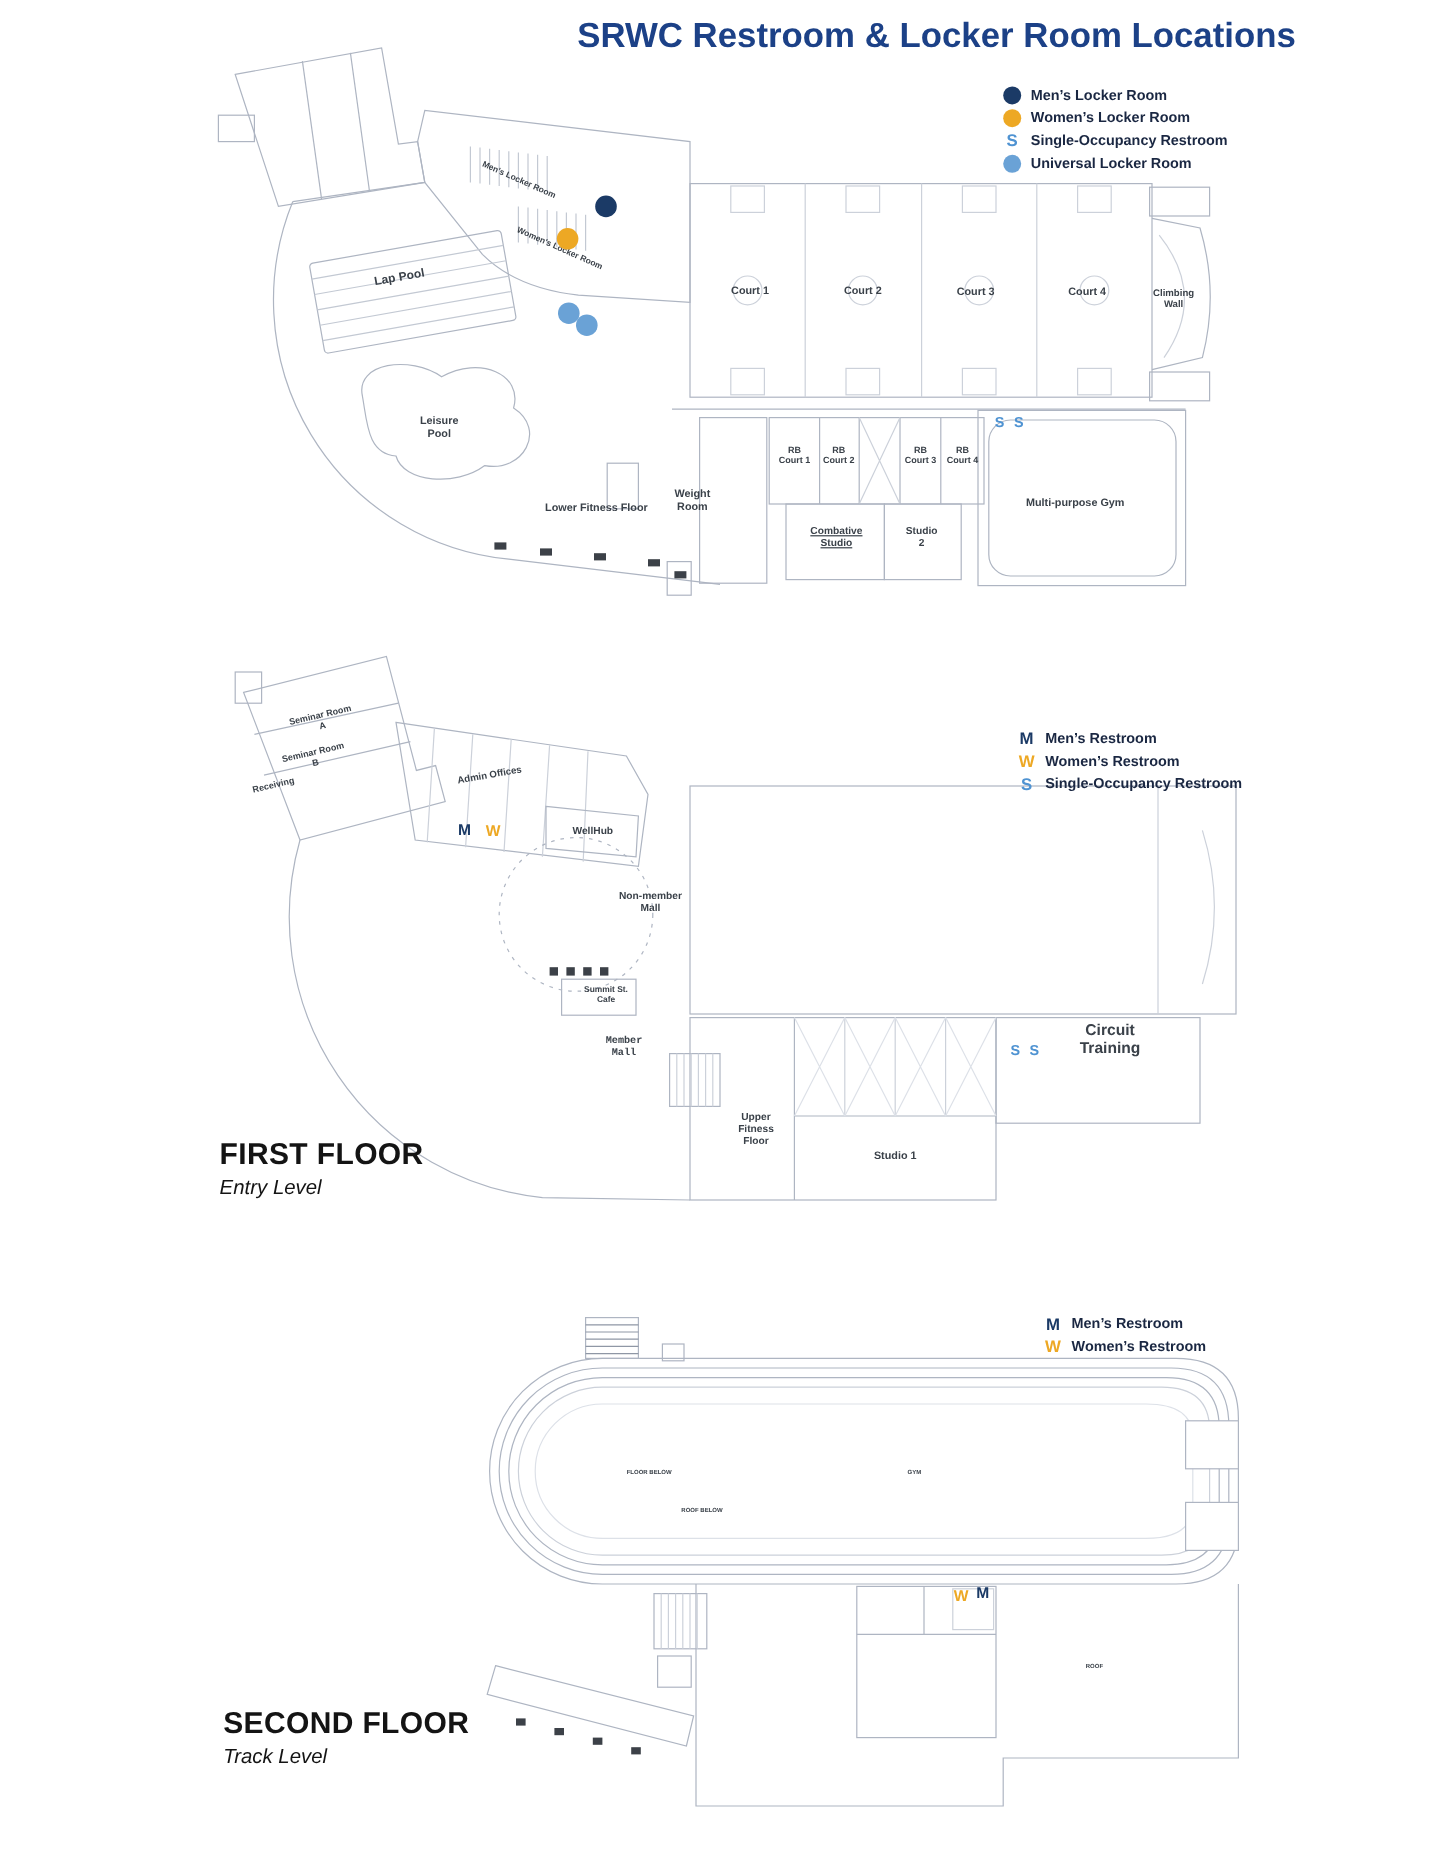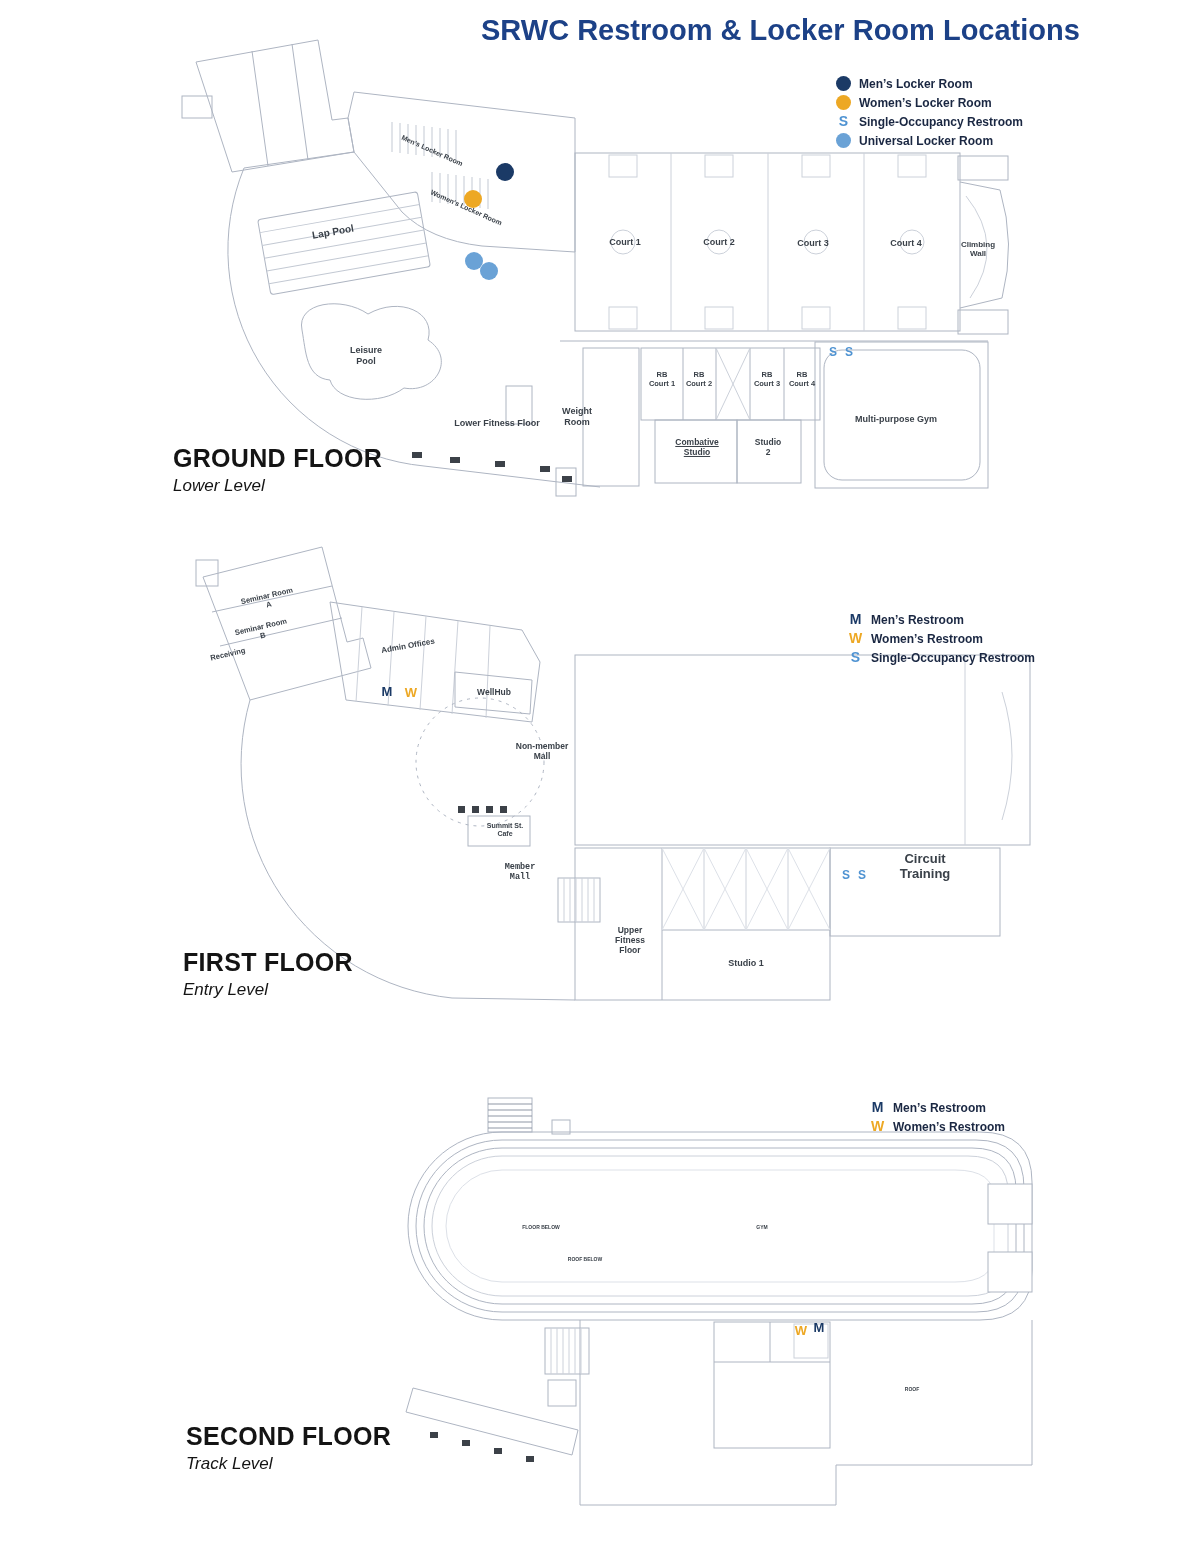--- a/index.html
+++ b/index.html
@@ -13,21 +13,21 @@
         white-space:pre-line;line-height:1.18;transform:translate(-50%,-50%);}
   .marker-dot{position:absolute;border-radius:50%;transform:translate(-50%,-50%);}
   .marker-letter{position:absolute;transform:translate(-50%,-50%);font-weight:800;line-height:1;}
   .floor-heading{position:absolute;}
   #fh-ground{left:173px;top:444px;}
   #fh-first{left:183px;top:948px;}
   #fh-second{left:186px;top:1422px;}
   .fh-title{font-size:25px;font-weight:800;color:#141414;letter-spacing:0.3px;}
   .fh-sub{font-size:17px;font-style:italic;color:#141414;margin-top:3px;}
   .legend{position:absolute;}
-  .legend-row{display:flex;align-items:flex-end;gap:8px;height:19px;}
+  .legend-row{display:flex;align-items:flex-start;gap:8px;height:19px;}
   .legend-dot{width:15px;height:15px;border-radius:50%;flex:0 0 15px;}
   .legend-letter{width:15px;flex:0 0 15px;text-align:center;font-weight:800;font-size:14px;line-height:15px;}
   .legend-label{font-size:12px;font-weight:700;color:#1a2742;white-space:nowrap;}
 </style>
 </head>
 <body>
 
 <div class="page">
 
   <h1 class="page-title">SRWC Restroom &amp; Locker Room Locations</h1>
@@ -251,24 +251,20 @@
       <div class="legend-row">
         <span class="legend-letter" style="color: rgb(27, 58, 102);">M</span>
         <span class="legend-label">Men’s Restroom</span>
       </div>
       <div class="legend-row">
         <span class="legend-letter" style="color: rgb(237, 168, 36);">W</span>
         <span class="legend-label">Women’s Restroom</span>
       </div>
     </div>
 
-  <div class="floor-heading" id="fh-ground">
-    <div class="fh-title">GROUND FLOOR</div>
-    <div class="fh-sub">Lower Level</div>
-  </div>
   <div class="floor-heading" id="fh-second">
     <div class="fh-title">SECOND FLOOR</div>
     <div class="fh-sub">Track Level</div>
   </div>
   <div class="floor-heading" id="fh-first">
     <div class="fh-title">FIRST FLOOR</div>
     <div class="fh-sub">Entry Level</div>
   </div>
 
 </div>

